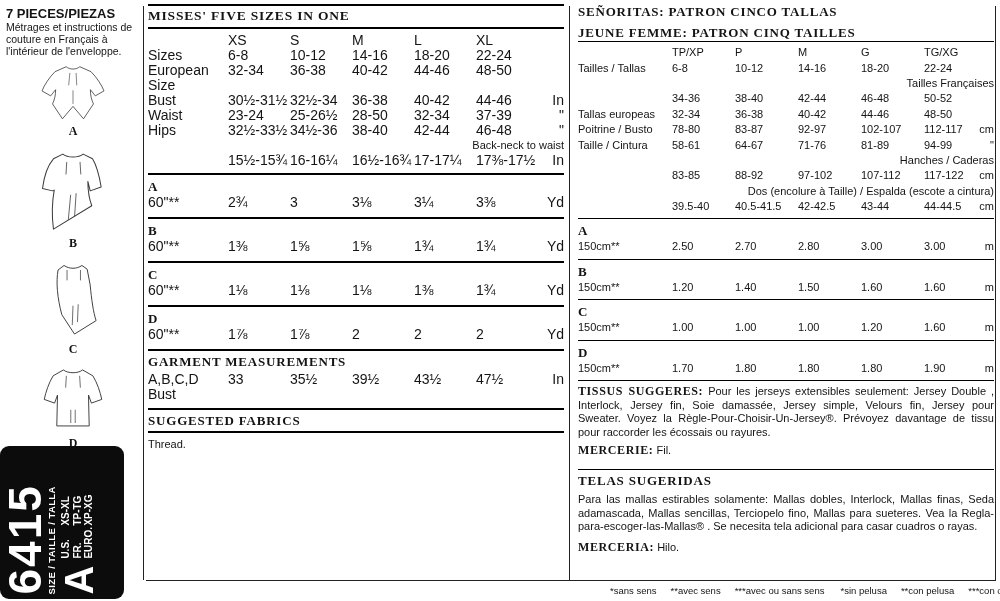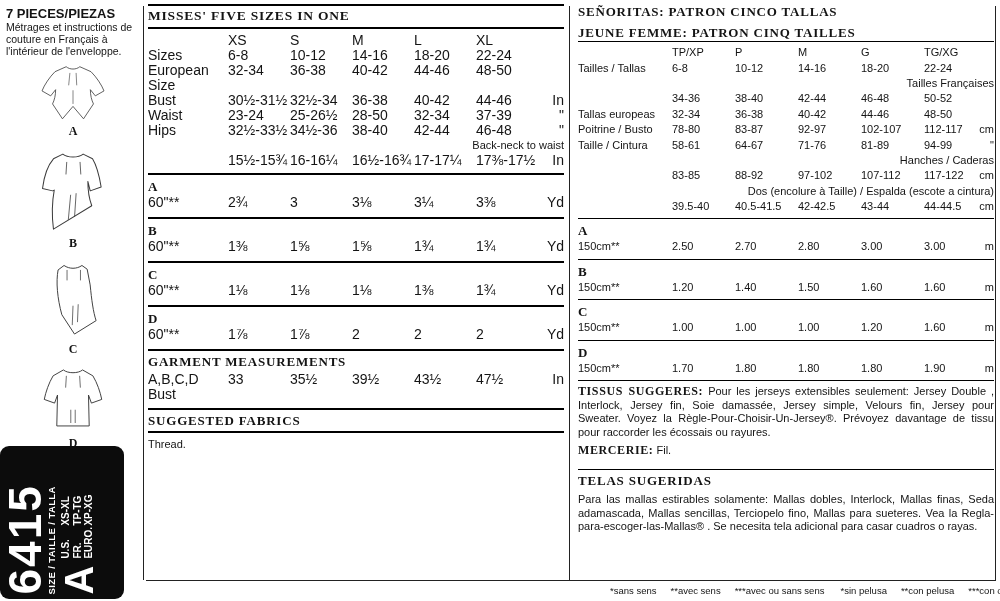--- a/index.html
+++ b/index.html
@@ -397,20 +397,21 @@
       </div>
     </div>
 
     <div class="rule-m"></div>
     <p class="para" style="margin-top:4px"><span class="inline-h">TISSUS SUGGERES:</span><span> Pour les jerseys extensibles seulement: Jersey Double , Interlock, Jersey fin, Soie damassée, Jersey simple, Velours fin, Jersey pour Sweater. Voyez la Règle-Pour-Choisir-Un-Jersey®. Prévoyez davantage de tissu pour raccorder les écossais ou rayures.</span></p>
     <div class="notions"><span class="inline-h">MERCERIE:</span><span> Fil.</span></div>
 
     <div class="rule-m" style="margin-top:8px"></div>
     <div class="sec-title serif-h">TELAS SUGERIDAS</div>
     <p class="para">Para las mallas estirables solamente: Mallas dobles, Interlock, Mallas finas, Seda adamascada, Mallas sencillas, Terciopelo fino, Mallas para sueteres. Vea la Regla-para-escoger-las-Mallas® . Se necesita tela adicional para casar cuadros o rayas.</p>
+    <div class="notions" style="margin-top:2px"><span class="inline-h">MERCERIA:</span><span> Hilo.</span></div>
   </div>
 
   <div id="foot-rule"></div>
   <div class="footnotes" id="foot-en">
     <span>*without nap</span>
     <span>**with nap</span>
     <span>***with or without nap</span>
   </div>
   <div class="footnotes" id="foot-intl">
     <span class="fn-group">

